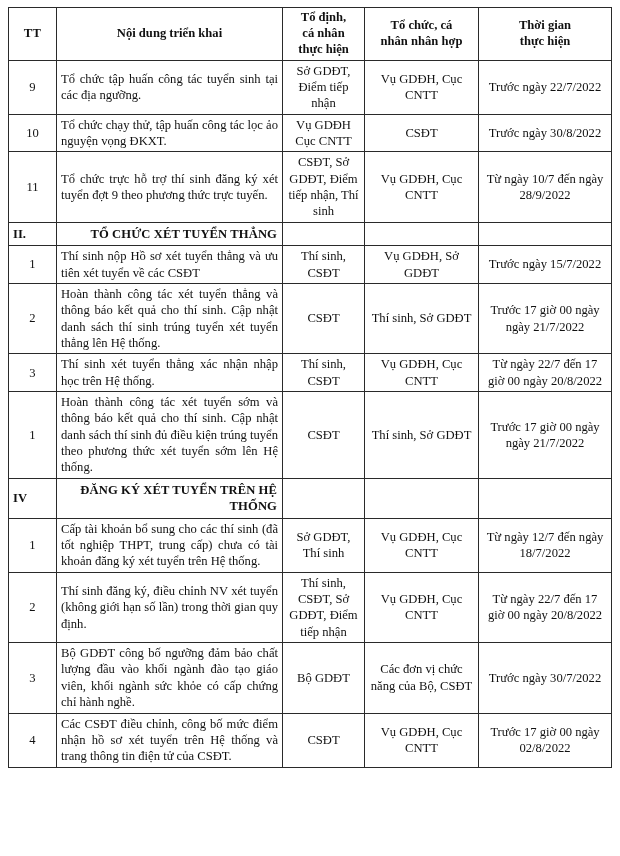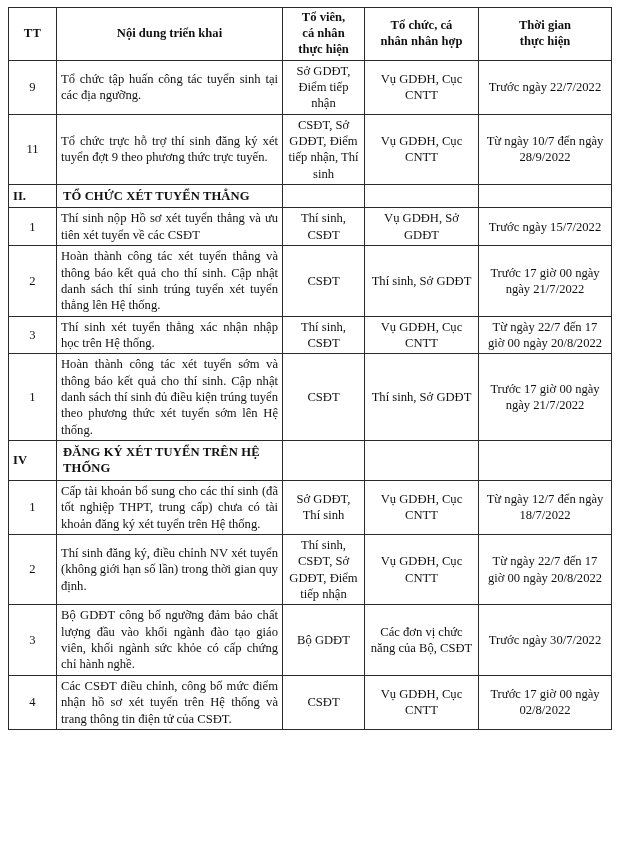--- a/index.html
+++ b/index.html
@@ -69,21 +69,21 @@
     vertical-align: middle;
     padding: 3px 2px;
   }
   
   tr.section td.tt {
     font-weight: bold;
     text-align: left;
   }
   tr.section td.section-title {
     font-weight: bold;
-    text-align: left;
+    text-align: right;
     padding: 3px 5px 3px 6px;
     letter-spacing: 0.1px;
   }
 </style>
 </head>
 <body>
 
 <div id="sheet">
   <table class="schedule">
     <colgroup>
@@ -91,21 +91,21 @@
       <col class="c-content">
       <col class="c-exec">
       <col class="c-coop">
       <col class="c-time">
     </colgroup>
     <thead>
       <tr>
         <th class="h-tt">TT</th>
         <th>Nội dung triển khai</th>
         <th>
-          <span>Tổ viên,</span><br>
+          <span>Tổ định,</span><br>
           <span>cá nhân</span><br>
           <span>thực hiện</span>
         </th>
         <th>
           <span>Tổ chức, cá</span><br>
           <span>nhân nhân hợp</span>
         </th>
         <th>
           <span>Thời gian</span><br>
           <span>thực hiện</span>
@@ -114,20 +114,27 @@
     </thead>
     <tbody id="table-body">
         <tr>
           <td class="tt">9</td>
           <td class="content">Tổ chức tập huấn công tác tuyển sinh tại các địa ngưỡng.</td>
           <td class="exec">Sở GDĐT, Điểm tiếp nhận</td>
           <td class="coop">Vụ GDĐH, Cục CNTT</td>
           <td class="time">Trước ngày 22/7/2022</td>
         </tr>
         <tr>
+          <td class="tt">10</td>
+          <td class="content">Tổ chức chạy thử, tập huấn công tác lọc ảo nguyện vọng ĐKXT.</td>
+          <td class="exec">Vụ GDĐH Cục CNTT</td>
+          <td class="coop">CSĐT</td>
+          <td class="time">Trước ngày 30/8/2022</td>
+        </tr>
+        <tr>
           <td class="tt">11</td>
           <td class="content">Tổ chức trực hỗ trợ thí sinh đăng ký xét tuyển đợt 9 theo phương thức trực tuyến.</td>
           <td class="exec">CSĐT, Sở GDĐT, Điểm tiếp nhận, Thí sinh</td>
           <td class="coop">Vụ GDĐH, Cục CNTT</td>
           <td class="time">Từ ngày 10/7 đến ngày 28/9/2022</td>
         </tr>
         <tr class="section">
           <td class="tt">II.</td>
           <td class="section-title">TỔ CHỨC XÉT TUYỂN THẲNG</td>
           <td class="exec"></td>

